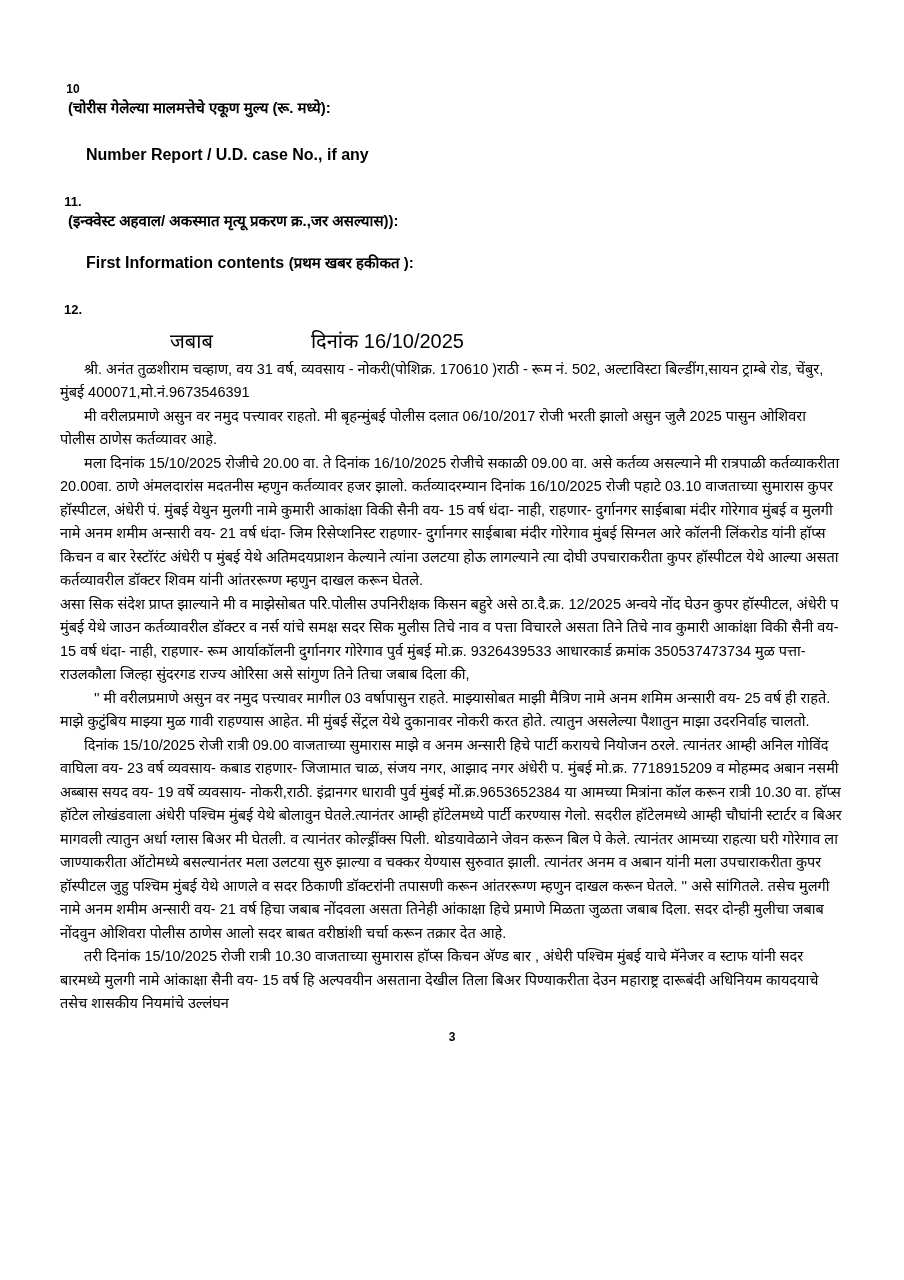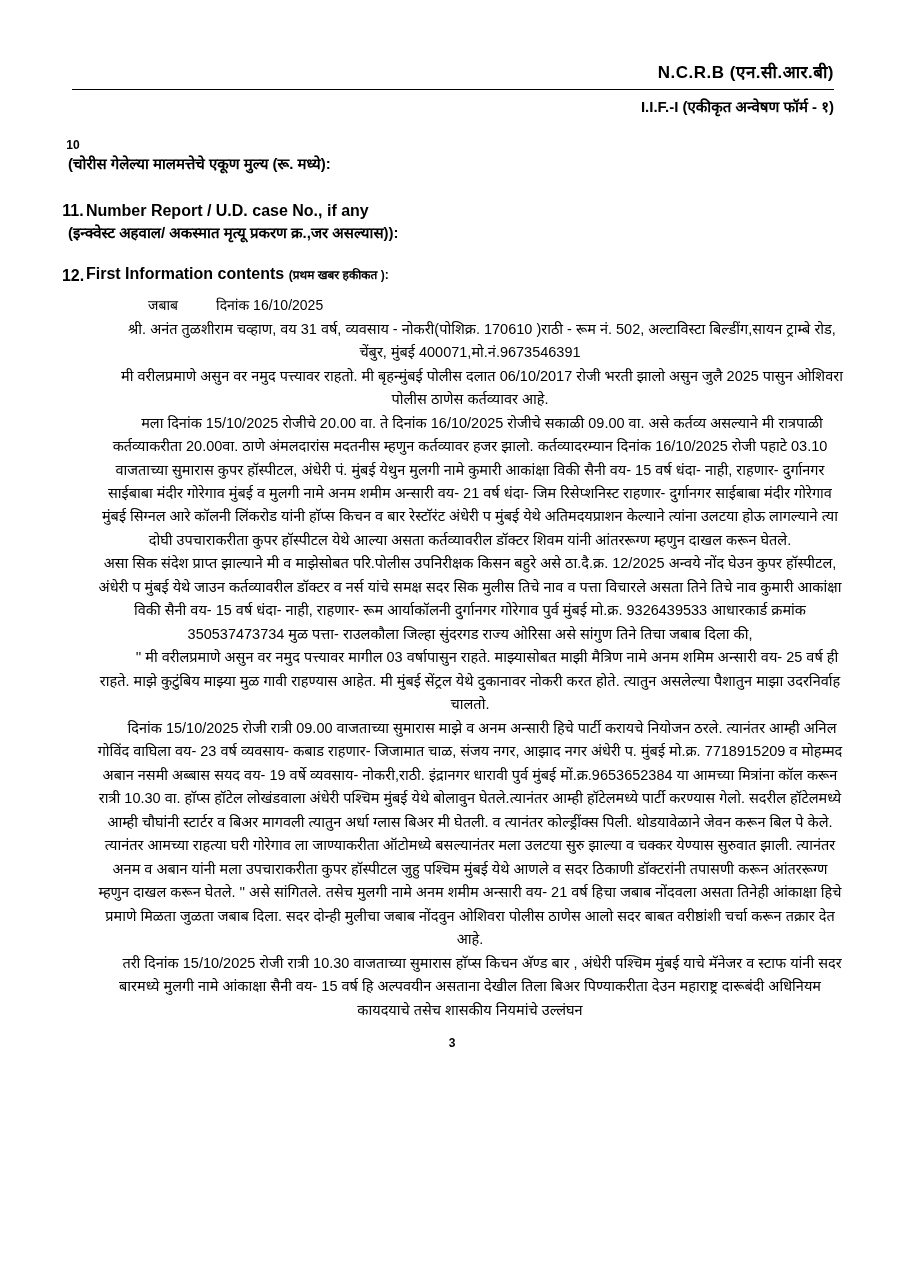--- a/index.html
+++ b/index.html
@@ -48,22 +48,23 @@
   }
   .num {
     font-size: 12px;
     font-weight: bold;
     width: 26px;
     flex: 0 0 26px;
     padding-top: 4px;
     text-align: center;
   }
   .num.inline {
-    font-size: 16px;
+    font-size: 13px;
     padding-top: 2px;
+    margin-top: 48px;
   }
   .sectitle {
     font-size: 16px;
     font-weight: bold;
     line-height: 1.35;
   }
   .subtitle {
     font-size: 15px;
     font-weight: bold;
     margin-left: 8px;
@@ -88,60 +89,54 @@
   table.uidb .sub {
     font-size: 14px;
     font-weight: bold;
     display: block;
   }
   .fir-title {
     font-size: 16px;
     font-weight: bold;
   }
   .fir-title .mar {
-    font-size: 12px;
+    font-size: 15px;
     font-weight: bold;
   }
   .jawab-row {
     margin-top: 10px;
-    margin-left: 88px;
-    font-size: 14px;
+    margin-left: 110px;
+    font-size: 20px;
     display: flex;
-    gap: 38px;
+    gap: 98px;
   }
   .body-text {
     margin-top: 4px;
     font-size: 14.5px;
     line-height: 1.62;
-    text-align: center;
-    margin-left: 36px;
+    text-align: left;
   }
   .body-text p {
     margin: 0;
   }
   .body-text p.ind {
     text-indent: 24px;
   }
   .pagenum {
     text-align: center;
     font-size: 12px;
     font-weight: bold;
     margin-top: 14px;
   }
 </style>
 </head>
 <body>
 
 <div class="page">
 
-  <div class="header">
-    <div class="ncrb">N.C.R.B (एन.सी.आर.बी)</div>
-    <div class="rule"></div>
-    <div class="iif">I.I.F.-I (एकीकृत अन्वेषण फॉर्म - १)</div>
-  </div>
 
   <div class="section">
     <div class="numrow">
       <div class="num">10</div>
     </div>
     <div class="subtitle mar">(चोरीस गेलेल्या मालमत्तेचे एकूण मुल्य (रू. मध्ये):</div>
   </div>
 
   <div class="section" style="margin-top:26px;">
     <div class="numrow">

